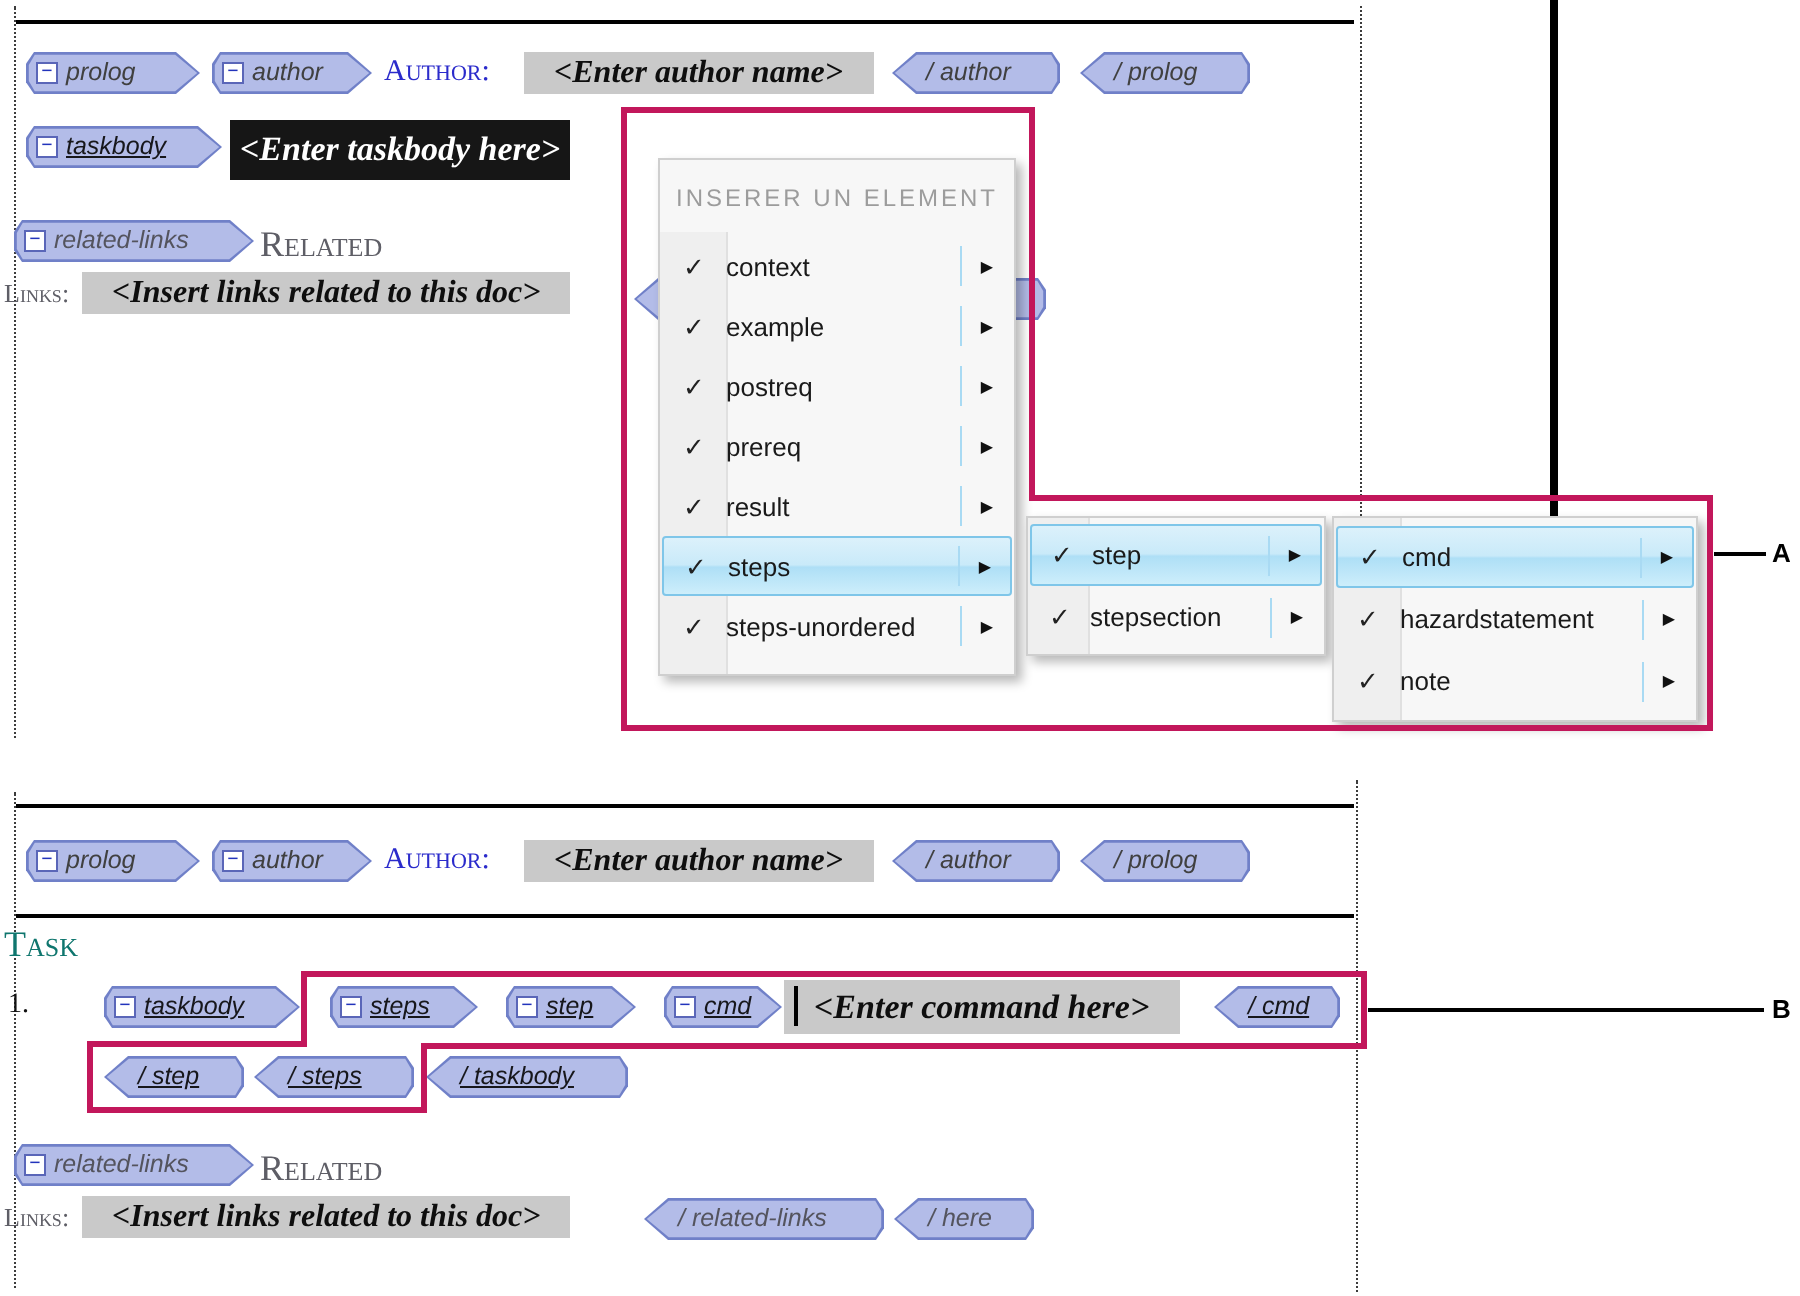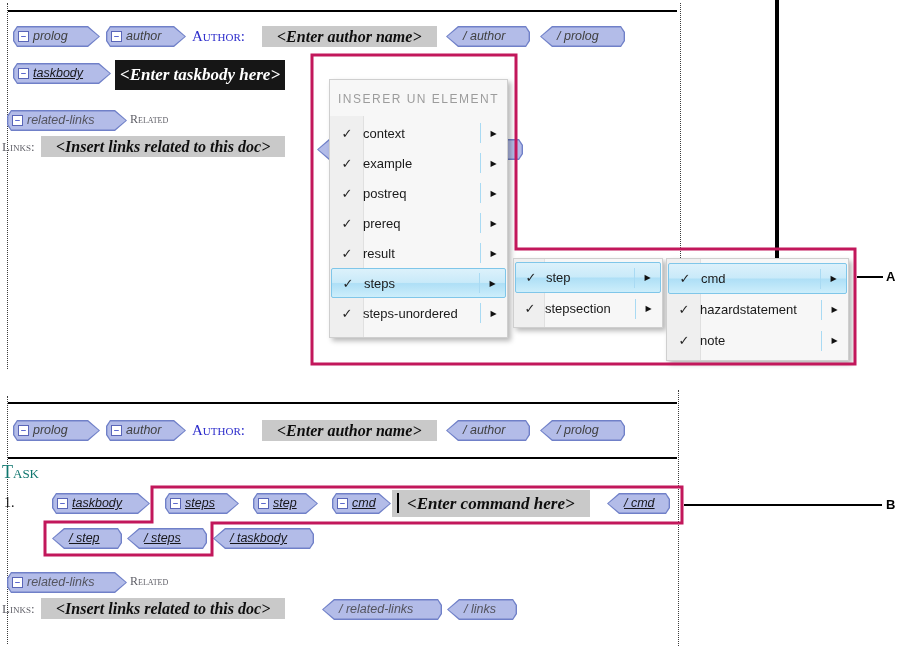--- a/index.html
+++ b/index.html
@@ -26,21 +26,21 @@
   .tlabel{font:italic 12.5px/1 "Liberation Sans",sans-serif;padding-left:4px;white-space:nowrap;}
   .tag.close .tlabel{padding-left:17px;}
   .t-blue .tlabel{color:#404040;}
   .t-dark .tlabel{color:#17171B;text-decoration:underline;}
   .t-gray .tlabel{color:#54545E;}
 
   
   .doclabel{position:absolute;z-index:2;white-space:nowrap;font-family:"Liberation Serif",serif;
             font-variant:small-caps;}
   .lbl-blue{color:#2B2BCB;font-size:15px;}
-  .lbl-gray{color:#5E5E66;font-size:12px;}
+  .lbl-gray{color:#5E5E66;font-size:18px;}
   .lbl-dark{color:#0f766e;font-size:18px;}
   .ph{position:absolute;background:var(--placeholder-bg,#C9C9C9);color:#0e0e0e;z-index:2;white-space:nowrap;
       font:italic bold 16px/21px "Liberation Serif",serif;padding:0 15px;}
   .sel{position:absolute;background:var(--selection-bg,#161616);color:#fff;z-index:2;white-space:nowrap;
        font:italic bold 17px/30px "Liberation Serif",serif;padding:0 5px;}
   .ph-big{font:italic bold 17px/27px "Liberation Serif",serif;}
   .caret{position:absolute;width:2px;height:20px;background:#000;z-index:3;}
   .listnum{position:absolute;font:14px "Liberation Serif",serif;color:#111;z-index:2;}
 
   
@@ -317,21 +317,21 @@
   <div class="ph" style="left:41px;top:598px;">&lt;Insert links related to this doc&gt;</div>
   <div class="tag close t-gray" style="left:322px;top:599px;width:120px;">
     <span class="shape"></span>
     <span class="inner">
         <span class="tlabel">/ related-links</span>
       </span>
   </div>
   <div class="tag close t-gray" style="left:447px;top:599px;width:70px;">
     <span class="shape"></span>
     <span class="inner">
-        <span class="tlabel">/ links</span>
+        <span class="tlabel">/ here</span>
       </span>
   </div>
 
   <svg class="callout-svg" width="900" height="648" viewBox="0 0 900 648">
     <polygon points="312,55 516,55 516,249 855,249 855,364 312,364"></polygon>
     <polygon points="152,487 682,487 682,523 212,523 212,555 45,555 45,522 152,522"></polygon>
   </svg>
   <div class="cline" style="left:857px;top:276px;width:26px;"></div>
   <div class="clabel" style="left:886px;top:269px;">A</div>
   <div class="cline" style="left:684px;top:504px;width:198px;"></div>

